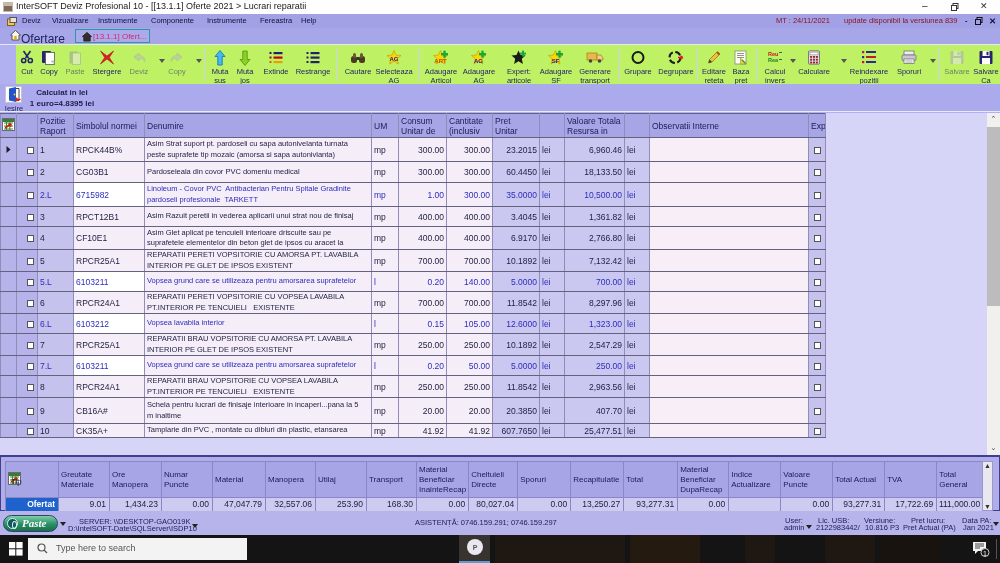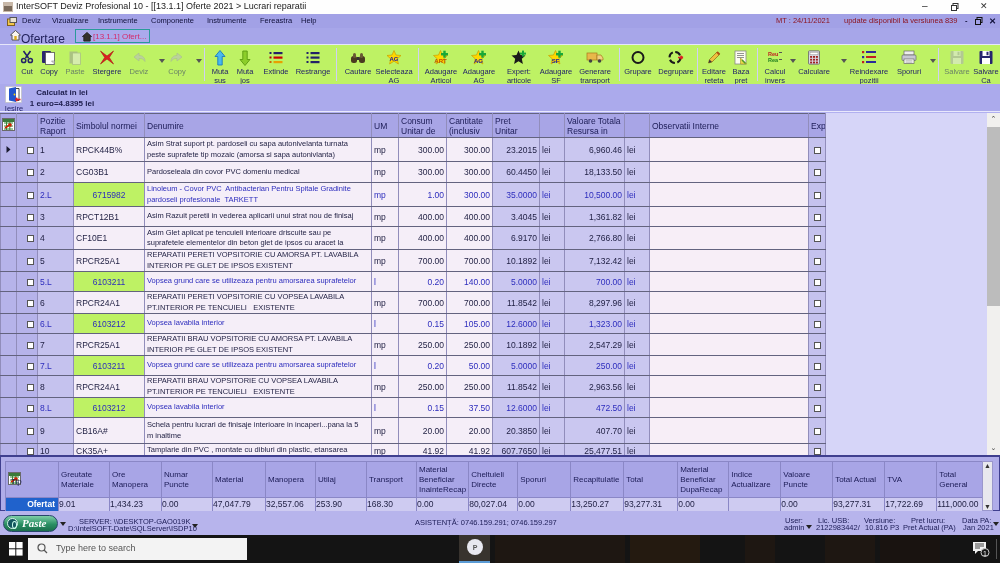--- a/index.html
+++ b/index.html
@@ -31,21 +31,21 @@
 #ibar .dlab{position:absolute;left:14px;top:20px;transform:translateX(-50%);font-size:7.5px;color:#232268}
 #ibar .c1{position:absolute;left:62px;top:4px;transform:translateX(-50%);font-size:8px;font-weight:bold;color:#202050}
 #ibar .c2{position:absolute;left:62px;top:15px;transform:translateX(-50%);font-size:8px;font-weight:bold;color:#202050;white-space:nowrap}
 
 #grid{left:0;top:113px;width:987px;height:342px;background:#d6d5f8;overflow:hidden}
 #grid table{border-collapse:collapse;table-layout:fixed;width:825px;font-size:8.5px;color:#1d1d40}
 #grid td{border-left:1px solid #918dbb;border-right:1px solid #918dbb;border-bottom:1px solid #63637f;overflow:hidden;padding:0 2px;vertical-align:middle;white-space:nowrap}
 .gh{background:#a8a5e6;color:#1b1b55;font-size:8.5px;line-height:10px;padding:0 3px;border-top:1px solid #63637f !important}
 .selc{background:#b6b3ea} .chkc{background:#b6b3ea;text-align:right}
 .pozc{background:#c5c2ee;padding-left:3px}
-.simc{background:#bef264;text-align:center}
+.simc{background:#ffffff;}
 .simc2{background:#f5eef8;padding-left:4px}
 .denc{background:#f5eef8;line-height:10.5px;padding-left:3px;font-size:7.5px}
 .umc{background:#f5eef8;padding-left:3px}
 .num{background:#f5eef8;text-align:right;padding-right:4px}
 .pur{background:#cac7f0}
 .leic{padding-left:3px}
 .obsc{background:#f7eef7}
 .expc{background:#c5c2ee;text-align:center}
 .blu td{color:#2d2dbd}
 .cb{display:inline-block;width:7px;height:7px;background:#fff;border:1px solid #555;margin-right:1px;vertical-align:middle}
@@ -53,21 +53,21 @@
 
 #vsb{left:987px;top:113px;width:13px;height:342px;background:#f1f0ee}
 #vsb .ar{position:absolute;left:0;width:13px;height:13px;color:#404040;font-size:7px;text-align:center;line-height:12px}
 #vsb .th{position:absolute;left:0;top:14px;width:13px;height:179px;background:#bcbcbc}
 
 #sum{left:0;top:455px;width:1000px;height:56px;background:#b0ade9;border:1px solid #3f3f8f;border-top:2px solid #3f3f8f}
 #sum table{position:absolute;left:4px;top:4px;border-collapse:collapse;table-layout:fixed;font-size:8.5px}
 #sum td{border:1px solid #8a87c6;overflow:hidden}
 .sh{background:#a8a5e6;color:#1b1b55;line-height:10px;padding:1px 2px;vertical-align:middle;font-size:8px;white-space:nowrap}
 .sd{background:#cecbf1;color:#1d1d40;vertical-align:top;padding-top:1px}
-.num2{text-align:left;padding-right:3px}
+.num2{text-align:right;padding-right:3px}
 .of{background:#2062cc;color:#fff;text-align:right;padding-right:3px;font-weight:bold}
 #ssb{position:absolute;left:981px;top:4px;width:11px;height:50px;background:#e8e8ee;border:1px solid #9a97cc}
 
 #status{left:0;top:511px;width:1000px;height:24px;background:#b7b4ec;font-size:7.5px;color:#1b1b55}
 .stx{position:absolute;white-space:nowrap;line-height:7px}
 
 #spill{position:absolute;left:3px;top:4px;width:55px;height:17px;border-radius:9px;background:linear-gradient(#7ecfa8,#2a8f63 55%,#1a6f4c);border:1.5px solid #27456b}
 #spill .pw{position:absolute;left:3px;top:2px;width:11px;height:11px;border-radius:50%;background:#12565e;border:1px solid #d8f4ec}
 #spill .pw:after{content:"";position:absolute;left:3.5px;top:2px;width:3px;height:6px;border:1px solid #cfe;border-radius:50%}
 #spill .st{position:absolute;left:18px;top:1px;color:#fff;font-weight:bold;font-size:11px;font-family:"Liberation Serif",serif;font-style:italic}
@@ -622,36 +622,20 @@
 <td class="chkc"><span class="cb"></span></td>
 <td class="pozc">8</td>
 <td class="simc2">RPCR24A1</td>
 <td class="denc">REPARATII BRAU VOPSITORIE CU VOPSEA LAVABILA<br>PT.INTERIOR PE TENCUIELI&nbsp;&nbsp; EXISTENTE</td>
 <td class="umc">mp</td>
 <td class="num">250.00</td>
 <td class="num">250.00</td>
 <td class="num pur">11.8542</td>
 <td class="leic pur">lei</td>
 <td class="num pur">2,963.56</td>
-<td class="leic pur">lei</td>
-<td class="obsc"></td>
-<td class="expc"><span class="cb2"></span></td>
-</tr>
-<tr class="blu" style="height:20px">
-<td class="selc"></td>
-<td class="chkc"><span class="cb"></span></td>
-<td class="pozc">8.L</td>
-<td class="simc">6103212</td>
-<td class="denc">Vopsea lavabila interior</td>
-<td class="umc">l</td>
-<td class="num">0.15</td>
-<td class="num">37.50</td>
-<td class="num pur">12.6000</td>
-<td class="leic pur">lei</td>
-<td class="num pur">472.50</td>
 <td class="leic pur">lei</td>
 <td class="obsc"></td>
 <td class="expc"><span class="cb2"></span></td>
 </tr>
 <tr class="" style="height:26px">
 <td class="selc"></td>
 <td class="chkc"><span class="cb"></span></td>
 <td class="pozc">9</td>
 <td class="simc2">CB16A#</td>
 <td class="denc">Schela pentru lucrari de finisaje interioare in incaperi...pana la 5<br>m inaltime</td>

